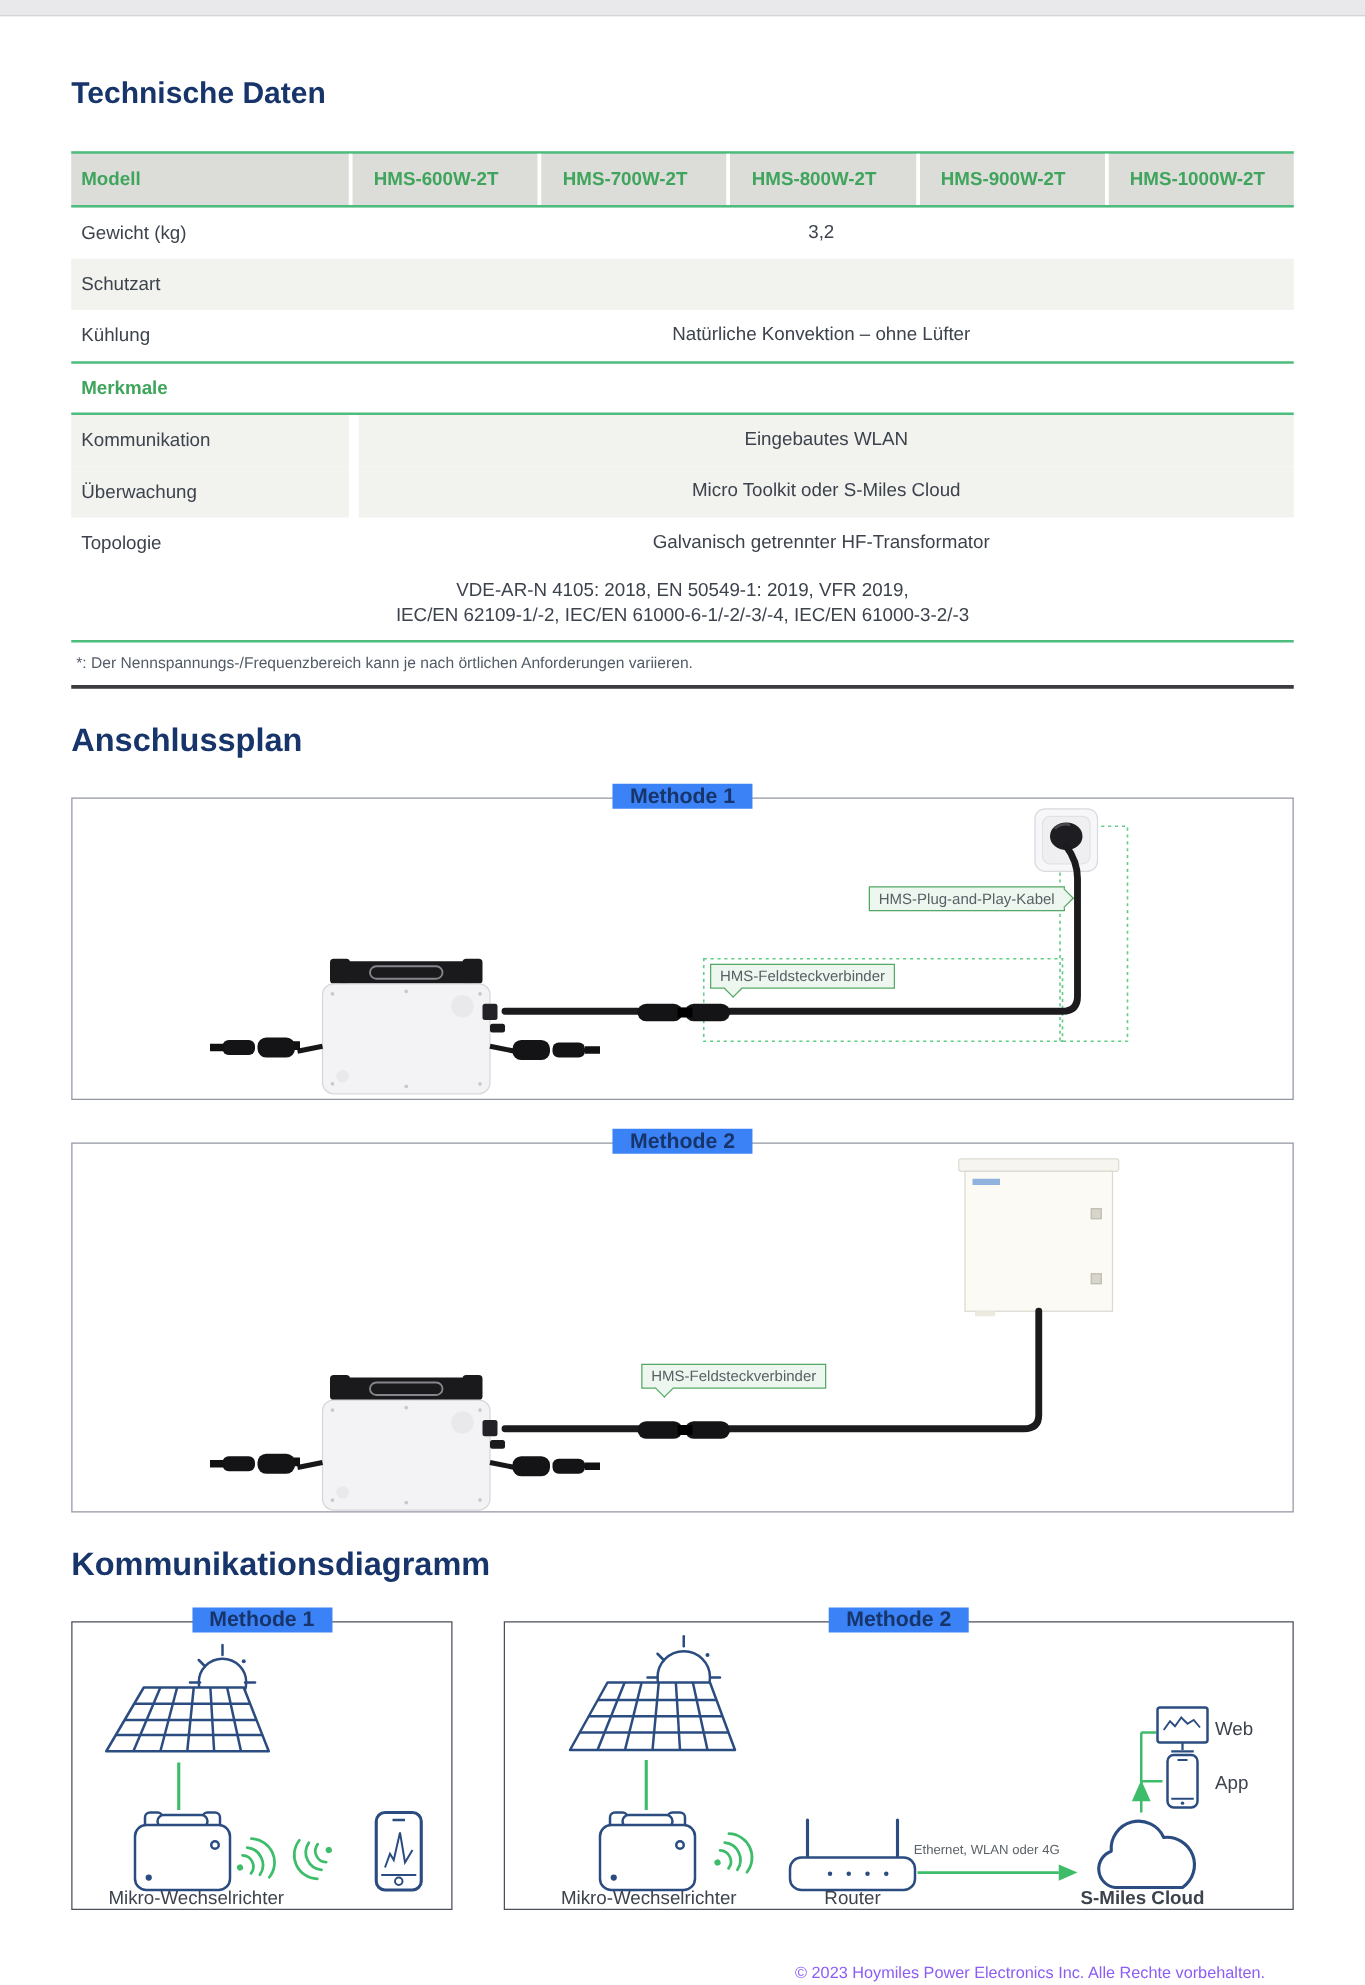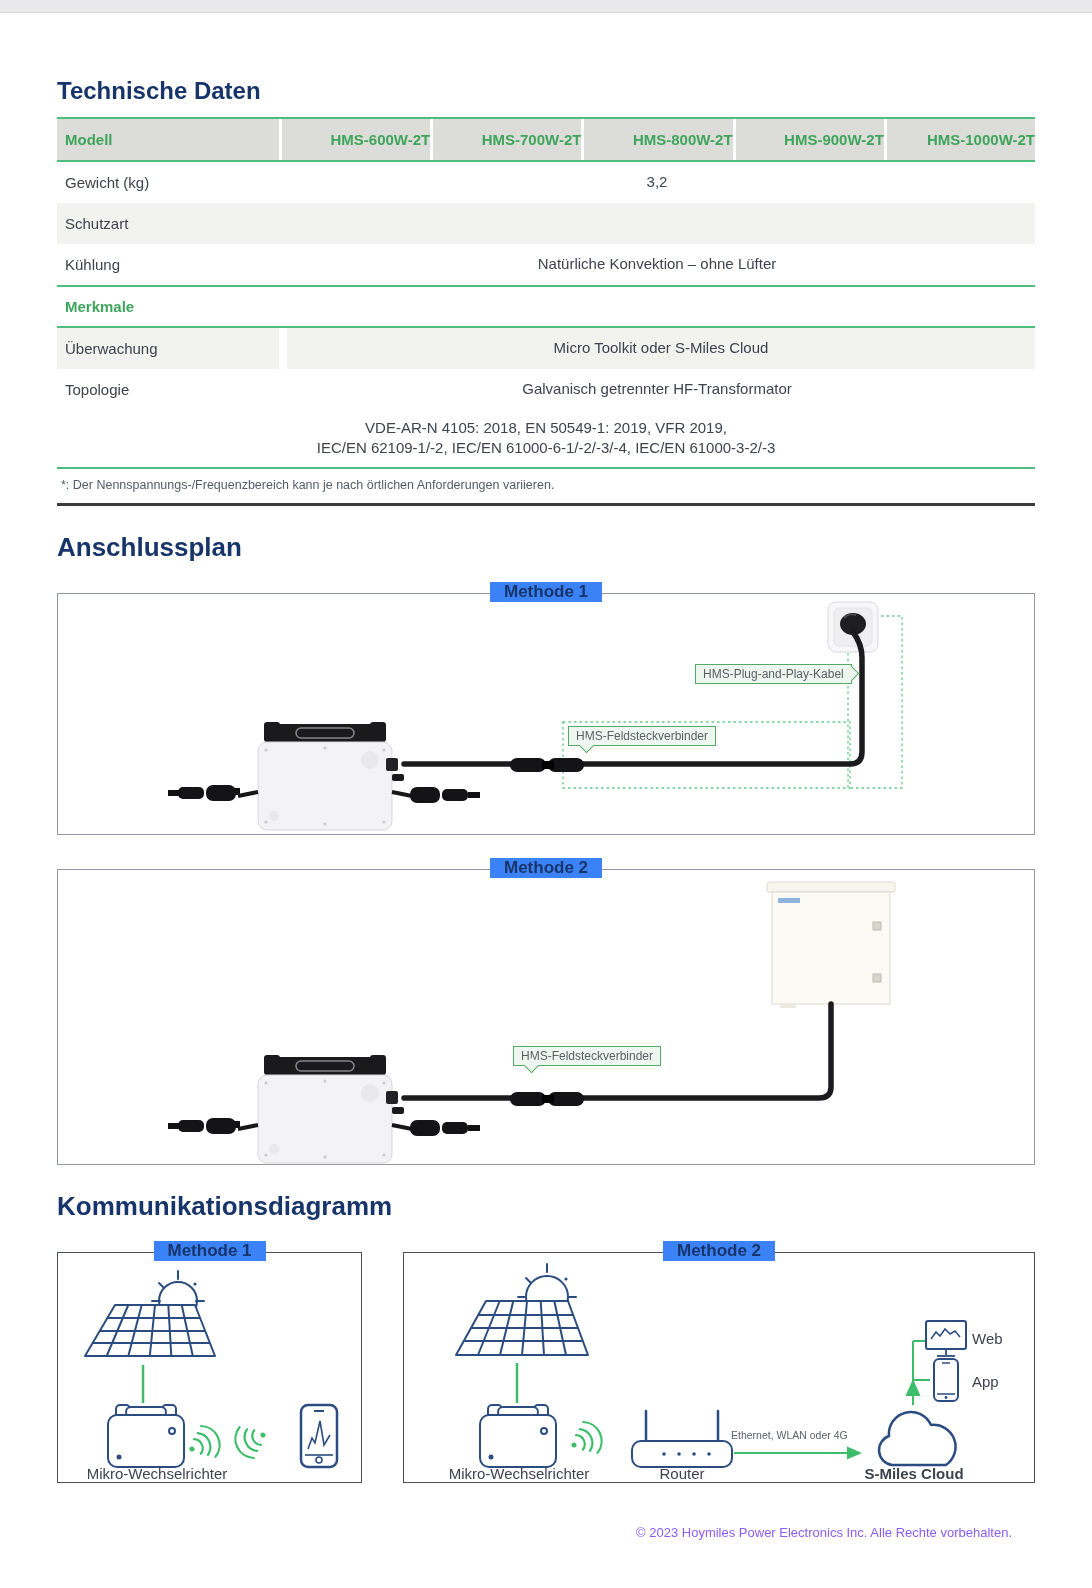--- a/index.html
+++ b/index.html
@@ -4,29 +4,29 @@
 <style>
   * { box-sizing: border-box; margin: 0; padding: 0; }
   body {
     width: 1092px; height: 1588px; background: #ffffff;
     font-family: "Liberation Sans", "DejaVu Sans", sans-serif;
     color: #3d434d; position: relative; overflow: hidden;
   }
   .topbar { height: 13px; background: #e9e9ec; border-bottom: 1px solid #d5d5d9; }
   .content { margin: 0 57px; }
   .section-title { color: #17356a; font-weight: 700; }
-  .title-tech { font-size: 24px; margin-top: 64px; }
+  .title-tech { font-size: 24px; margin-top: 48px; }
   .title-mid  { font-size: 26px; margin-top: 26px; }
 
   
-  .tbl { margin-top: 12px; font-size: 15px; }
+  .tbl { margin-top: 32px; font-size: 15px; }
   .thead { display: flex; background: #dcdcd8; border-top: 2px solid #4dbd7e;
            border-bottom: 2px solid #4dbd7e; color: #3fa55c; font-weight: 700; }
   .thead .c0 { width: 222px; padding: 12px 0 12px 8px; }
-  .thead .c  { flex: 1; text-align: right; padding: 12px 0; border-left: 3px solid #fff; }
+  .thead .c  { flex: 1; text-align: left; padding: 12px 17px; border-left: 3px solid #fff; }
   .trow { display: flex; align-items: stretch; min-height: 41px; }
   .trow .label { width: 222px; padding-left: 8px; display: flex; align-items: center; }
   .trow .value { flex: 1; display: flex; align-items: center; justify-content: center;
                  text-align: center; line-height: 1.35; flex-direction: column; }
   .trow.gray  { background: #f2f2ef; }
   .trow.split .label { background: #f2f2ef; }
   .trow.split .value { background: #f2f2ef; margin-left: 8px; }
   .greenline { height: 2px; background: #4dbd7e; }
   .sectionrow { color: #3fa55c; font-weight: 700; padding: 11px 0 11px 8px;
                 border-bottom: 2px solid #4dbd7e; font-size: 15px; }
@@ -88,20 +88,24 @@
       <div class="label">Schutzart</div>
     </div>
     <div class="trow">
       <div class="label">Kühlung</div>
       <div class="value">Natürliche Konvektion – ohne Lüfter</div>
     </div>
 
     <div class="greenline"></div>
     <div class="sectionrow">Merkmale</div>
 
+    <div class="trow split">
+      <div class="label">Kommunikation</div>
+      <div class="value">Eingebautes WLAN</div>
+    </div>
     <div class="trow split">
       <div class="label">Überwachung</div>
       <div class="value">Micro Toolkit oder S-Miles Cloud</div>
     </div>
     <div class="trow">
       <div class="label">Topologie</div>
       <div class="value">Galvanisch getrennter HF-Transformator</div>
     </div>
     <div class="trow konf">
       <div class="value">

